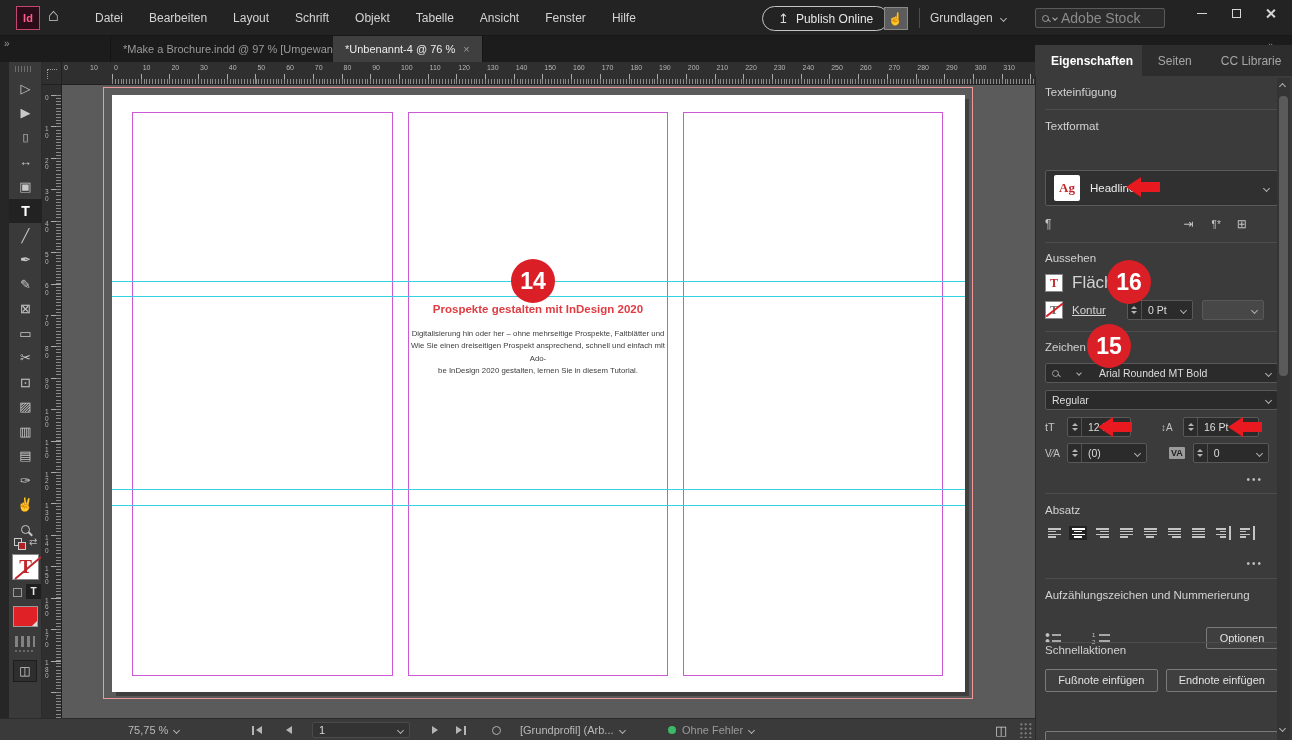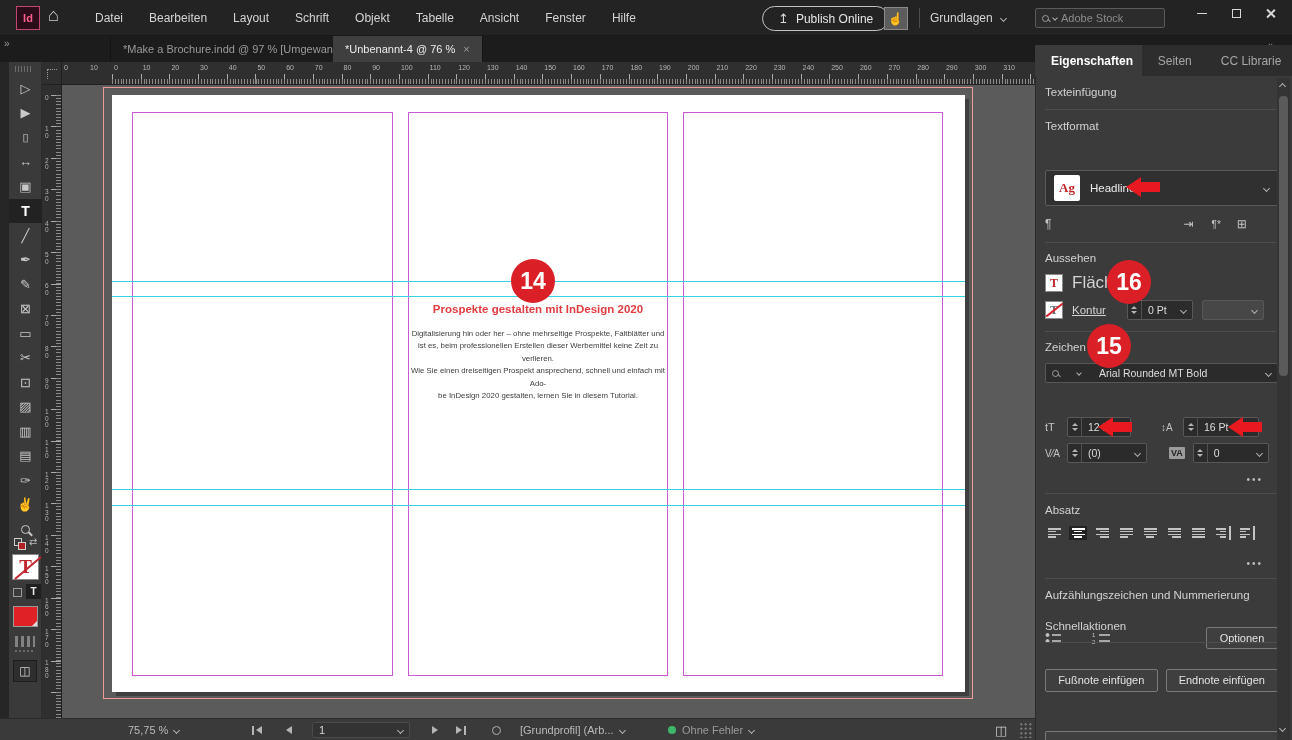--- a/index.html
+++ b/index.html
@@ -17,21 +17,21 @@
   .publish { left:762px; top:6px; height:25px; border:1px solid #c3c3c3; border-radius:13px; color:#e6e6e6;
     font-size:12px; display:flex; align-items:center; gap:7px; padding:0 15px; cursor:pointer; }
   .publish .up { font-size:13px; color:#dcdcdc; }
   .touchbtn { left:884px; top:7px; width:24px; height:23px; background:#5c5c5c; border:1px solid #8a8a8a;
     color:#e8e8e8; font-size:12px; display:flex; align-items:center; justify-content:center; cursor:pointer; }
   .tdiv { left:919px; top:8px; width:1px; height:20px; background:#4d4d4d; }
   .workspace { left:930px; top:0; height:36px; display:flex; align-items:center; gap:8px; color:#d4d4d4;
     font-size:12px; cursor:pointer; }
   .stock { left:1035px; top:8px; width:130px; height:20px; background:#2c2c2c; border:1px solid #5a5a5a;
     border-radius:2px; display:flex; align-items:center; gap:4px; padding:0 6px; }
-  .stock input { background:transparent; border:none; outline:none; color:#cfcfcf; font-size:11px; width:80px;
+  .stock input { background:transparent; border:none; outline:none; color:#cfcfcf; font-size:14px; width:80px;
     font-family:"Liberation Sans", sans-serif; }
   .stock input::placeholder { color:#8b8b8b; }
   .winbtns { right:8px; top:4px; display:flex; gap:6px; }
   .winbtn { width:28px; height:18px; display:flex; align-items:center; justify-content:center; cursor:pointer; }
   .ic-min { width:10px; height:0; border-top:1.6px solid #d6d6d6; }
   .ic-max { width:9px; height:9px; border:1.6px solid #d6d6d6; }
   .ic-close { position:relative; width:11px; height:11px; }
   .ic-close::before,.ic-close::after { content:""; position:absolute; left:5px; top:0; width:1.7px; height:11px; background:#d6d6d6; }
   .ic-close::before { transform:rotate(45deg); } .ic-close::after { transform:rotate(-45deg); }
 
@@ -411,21 +411,20 @@
         <div class="mcol mcol1"></div>
         <div class="mcol mcol2"></div>
         <div class="mcol mcol3"></div>
         <div class="cyang" style="top:186px"></div>
         <div class="cyang" style="top:201px"></div>
         <div class="cyang" style="top:394px"></div>
         <div class="cyang" style="top:410px"></div>
         <div class="headline">Prospekte gestalten mit InDesign 2020</div>
         <div class="bodytxt">
             <div>Digitalisierung hin oder her – ohne mehrseitige Prospekte, Faltblätter und</div>
-            <div>ist es, beim professionellen Erstellen dieser Werbemittel keine Zeit zu verlieren.</div>
             <div>Wie Sie einen dreiseitigen Prospekt ansprechend, schnell und einfach mit Ado-</div>
             <div>be InDesign 2020 gestalten, lernen Sie in diesem Tutorial.</div>
           </div>
         <div class="badge badge14">14</div>
       </div>
     </div>
   </div>
 
   <div class="r panel"></div>
   <div class="r ptabs">
@@ -479,20 +478,26 @@
     </div>
     <div class="badge" style="left:72px; top:184px">16</div>
     <div class="pdiv" style="top:255px"></div>
 
     <span class="plabel" style="top:265px">Zeichen</span>
     <div class="badge" style="left:52px; top:248px">15</div>
     <div class="field" style="position:absolute; left:10px; top:287px; width:233px; gap:18px; padding-left:6px">
       <span class="glass"></span>
       <i class="chev" style="width:4px;height:4px"></i>
       <span>Arial Rounded MT Bold</span>
+      <span class="dd">
+          <i class="chev"></i>
+        </span>
+    </div>
+    <div class="field" style="position:absolute; left:10px; top:314px; width:233px">
+      <span class="val">Regular</span>
       <span class="dd">
           <i class="chev"></i>
         </span>
     </div>
     <div class="prow" style="top:340px; height:22px">
       <span class="rowic" style="font-size:11px">tT</span>
       <div class="field" style="width:64px">
         <span class="step">
             <i class="u"></i>
             <i class="d"></i>
@@ -608,21 +613,21 @@
       <svg class="num-svg" width="19" height="14">
         <text x="0" y="6" font-size="6" fill="#c4c4c4">1</text>
           <text x="0" y="13" font-size="6" fill="#c4c4c4">2</text>
         <line x1="7" y1="4" x2="18" y2="4" stroke-width="1.6"></line>
           <line x1="7" y1="10" x2="18" y2="10" stroke-width="1.6"></line>
       </svg>
       <div class="pbtn" style="margin-left:auto; width:72px; height:22px">Optionen</div>
     </div>
     <div class="pdiv" style="top:566px"></div>
 
-    <span class="plabel" style="top:544px">Schnellaktionen</span>
+    <span class="plabel" style="top:568px">Schnellaktionen</span>
     <div class="prow" style="top:592px; height:24px; gap:8px">
       <div class="pbtn" style="flex:1; height:23px">Fußnote einfügen</div>
       <div class="pbtn" style="flex:1; height:23px">Endnote einfügen</div>
     </div>
     <div class="pbtn" style="position:absolute; left:10px; top:655px; width:233px; height:12px; border-bottom:none; border-radius:2px 2px 0 0"></div>
   </div>
 
   <div class="r pscroll">
     <i class="chev up" style="position:absolute; left:3px; top:6px"></i>
     <div class="thumb"></div>

